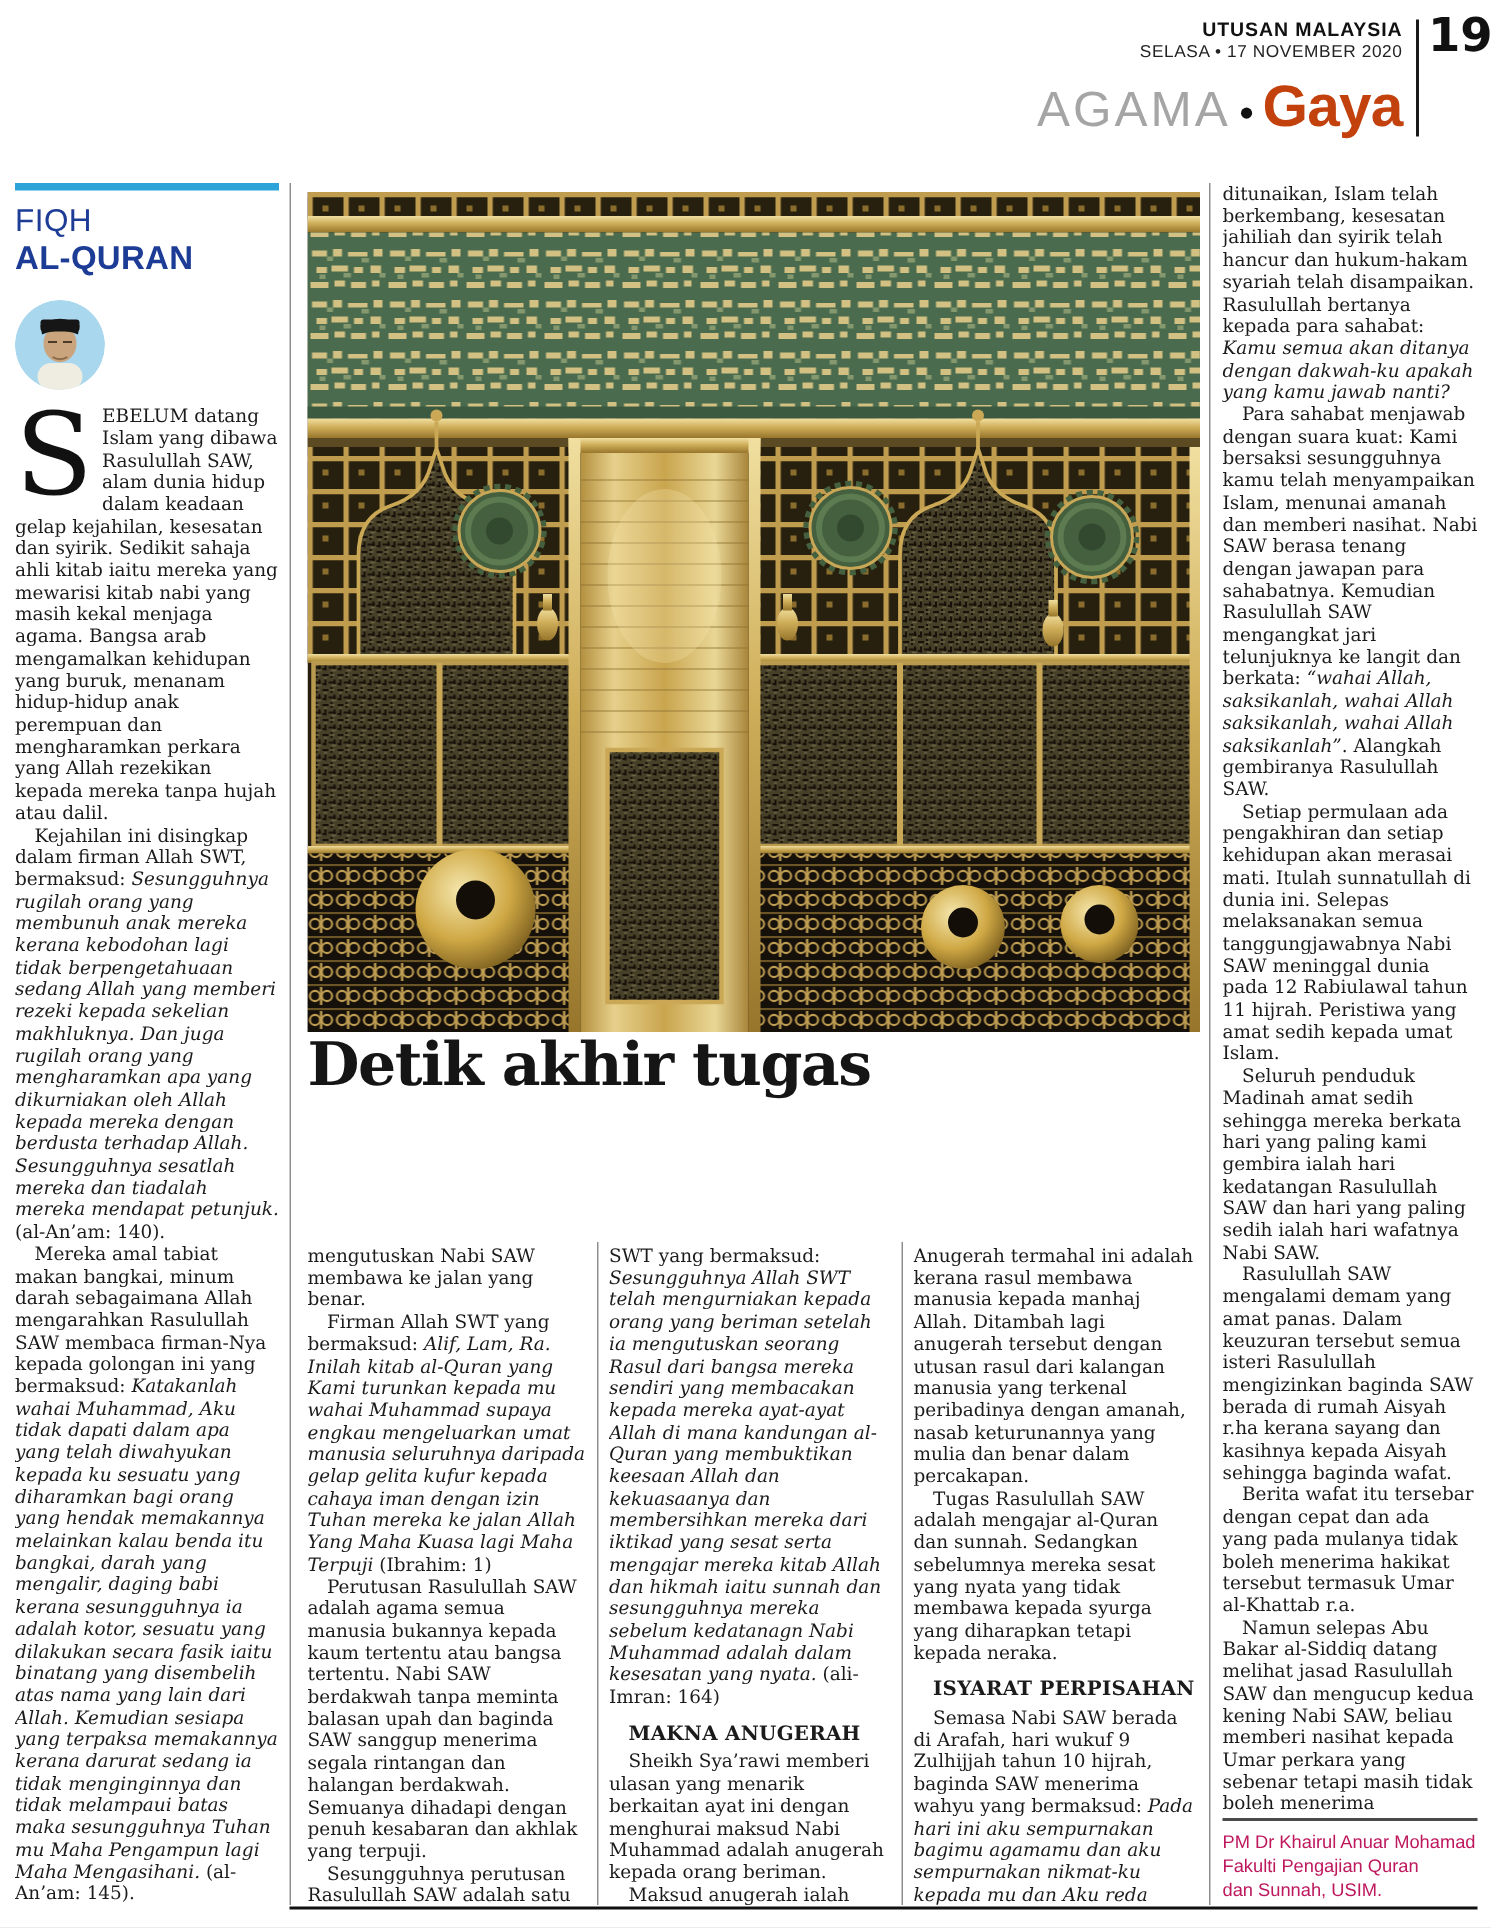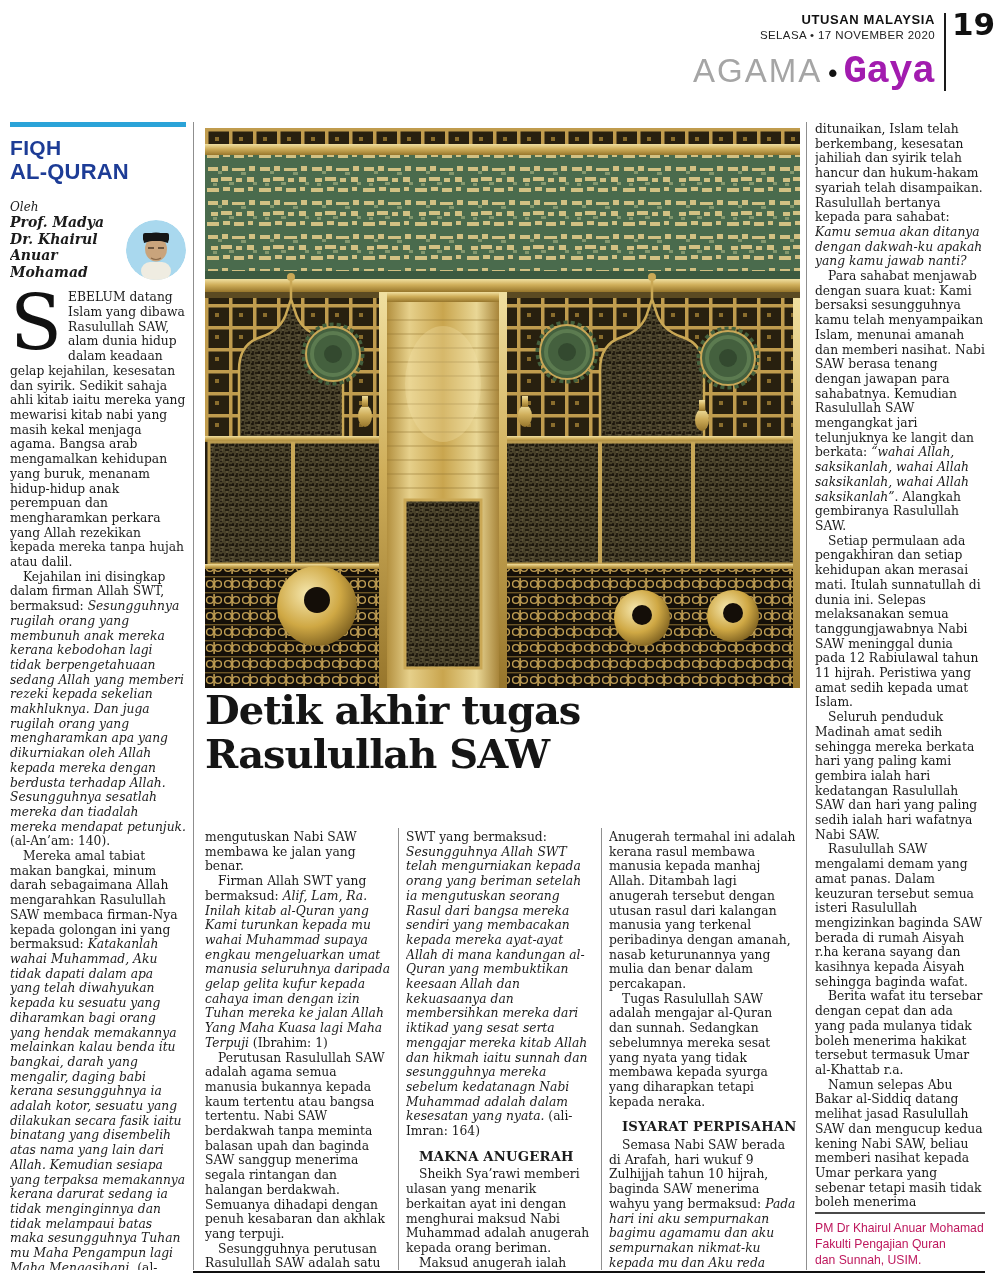--- a/index.html
+++ b/index.html
@@ -9,27 +9,27 @@
 
   
   .masthead{top:12px;left:560px;width:375px;text-align:right;font-family:"Liberation Sans",sans-serif;}
   .paper-name{font-size:13px;font-weight:bold;letter-spacing:.6px;color:#111;}
   .paper-date{font-size:11.5px;color:#222;margin-top:2px;letter-spacing:.4px;}
   .head-bar{top:13px;left:944px;width:2px;height:78px;background:#1a1a1a;}
   .page-num{top:6px;left:952px;font-family:"DejaVu Sans",sans-serif;font-weight:bold;font-size:31px;color:#111;}
   .section-row{top:50px;left:340px;width:595px;text-align:right;white-space:nowrap;}
   .section-light{font-family:"Liberation Sans",sans-serif;font-size:33px;color:#a5a5a5;letter-spacing:2px;}
   .section-dot{font-family:"Liberation Sans",sans-serif;font-size:26px;color:#111;font-weight:bold;padding:0 6px;}
-  .section-bold{font-family:Liberation Mono, monospace;font-size:39px;font-weight:bold;color:#a21caf;letter-spacing:-.5px;}
+  .section-bold{font-family:Liberation Sans, sans-serif;font-size:39px;font-weight:bold;color:#c2410c;letter-spacing:-.5px;}
 
   
   .sidebar{top:122px;left:10px;width:176px;height:1148px;overflow:hidden;}
   .kicker-bar{height:5px;background:#2ba3d8;}
   .kicker{padding-top:9px;font-family:"Liberation Sans",sans-serif;color:#1d3c96;line-height:1.12;}
-  .kicker .l1{font-size:21px;font-weight:700;letter-spacing:.3px;}
+  .kicker .l1{font-size:21px;font-weight:400;letter-spacing:.3px;}
   .kicker .l2{font-size:22px;font-weight:bold;letter-spacing:.2px;}
   .byline-row{margin-top:16px;display:flex;justify-content:space-between;align-items:flex-end;}
   .byline{font-style:italic;line-height:1.18;}
   .byline .oleh{font-size:12px;}
   .byline .nm{font-size:14px;font-weight:bold;}
   .avatar{width:60px;height:60px;border-radius:50%;overflow:hidden;flex:none;}
   .sidebar-text{margin-top:10px;font-size:12.3px;line-height:14.7px;}
 
   
   .para{margin:0;}
@@ -79,26 +79,20 @@
     <span class="section-light">AGAMA</span><span class="section-dot">•</span><span class="section-bold">Gaya</span>
   </div>
 
   <div class="abs sidebar">
     <div class="kicker-bar"></div>
     <div class="kicker">
       <div class="l1">FIQH</div>
       <div class="l2">AL-QURAN</div>
     </div>
     <div class="byline-row">
-      <div class="byline">
-        <div class="oleh">Oleh</div>
-        <div class="nm">Prof. Madya</div>
-        <div class="nm">Dr. Khairul</div>
-        <div class="nm">Anuar Mohamad</div>
-      </div>
       <div class="avatar">
         <svg viewBox="0 0 60 60">
           <circle cx="30" cy="30" r="30" fill="#a9d8ee"></circle>
           <rect x="15" y="42" width="30" height="18" rx="9" fill="#efece1"></rect>
           <ellipse cx="30" cy="29" rx="11" ry="12.5" fill="#c9a47c"></ellipse>
           <path d="M17 17 Q30 8 43 17 L42 23 Q30 18 18 23 Z" fill="#161616"></path>
           <rect x="17" y="13" width="26" height="8" rx="2" fill="#161616"></rect>
           <path d="M22 28 h6 M32 28 h6" stroke="#4c3a28" stroke-width="1.4" fill="none"></path>
           <path d="M25 38 q5 3 10 0" stroke="#8a6a4a" stroke-width="1.2" fill="none"></path>
         </svg>
@@ -257,21 +251,20 @@
       <rect x="182" y="174" width="112" height="386" fill="url(#goldDoor)"></rect>
       <path d="M182 192h112M182 206h112M182 220h112M182 234h112M182 248h112M182 262h112M182 276h112M182 290h112M182 304h112M182 318h112M182 332h112M182 346h112M182 360h112" stroke="#8f7230" stroke-width="1" opacity=".55"></path>
       <ellipse cx="238" cy="256" rx="38" ry="58" fill="#f4e6ad" opacity=".3"></ellipse>
       <rect x="200" y="372" width="76" height="168" fill="url(#fil)" stroke="#caa855" stroke-width="3"></rect>
       <rect x="588" y="170" width="7" height="390" fill="url(#goldV)"></rect>
     </svg>
   </div>
 
   <div class="abs headline">
     <div>Detik akhir tugas</div>
-    <div>Rasulullah SAW</div>
   </div>
 
   <div class="abs bodycol col1">
       <p class="para"><span>mengutuskan Nabi SAW membawa ke jalan yang benar.</span></p>
       <p class="para indent"><span>Firman Allah SWT yang bermaksud: </span><span class="it">Alif, Lam, Ra. Inilah kitab al-Quran yang Kami turunkan kepada mu wahai Muhammad supaya engkau mengeluarkan umat manusia seluruhnya daripada gelap gelita kufur kepada cahaya iman dengan izin Tuhan mereka ke jalan Allah Yang Maha Kuasa lagi Maha Terpuji</span><span> (Ibrahim: 1)</span></p>
       <p class="para indent"><span>Perutusan Rasulullah SAW adalah agama semua manusia bukannya kepada kaum tertentu atau bangsa tertentu. Nabi SAW berdakwah tanpa meminta balasan upah dan baginda SAW sanggup menerima segala rintangan dan halangan berdakwah. Semuanya dihadapi dengan penuh kesabaran dan akhlak yang terpuji.</span></p>
       <p class="para indent"><span>Sesungguhnya perutusan Rasulullah SAW adalah satu anugerah terbaik kepada kita semua. Firman Allah</span></p>
     </div>
   <div class="abs bodycol col2">
       <p class="para"><span>SWT yang bermaksud: </span><span class="it">Sesungguhnya Allah SWT telah mengurniakan kepada orang yang beriman setelah ia mengutuskan seorang Rasul dari bangsa mereka sendiri yang membacakan kepada mereka ayat-ayat Allah di mana kandungan al-Quran yang membuktikan keesaan Allah dan kekuasaanya dan membersihkan mereka dari iktikad yang sesat serta mengajar mereka kitab Allah dan hikmah iaitu sunnah dan sesungguhnya mereka sebelum kedatanagn Nabi Muhammad adalah dalam kesesatan yang nyata.</span><span> (ali-Imran: 164)</span></p>

